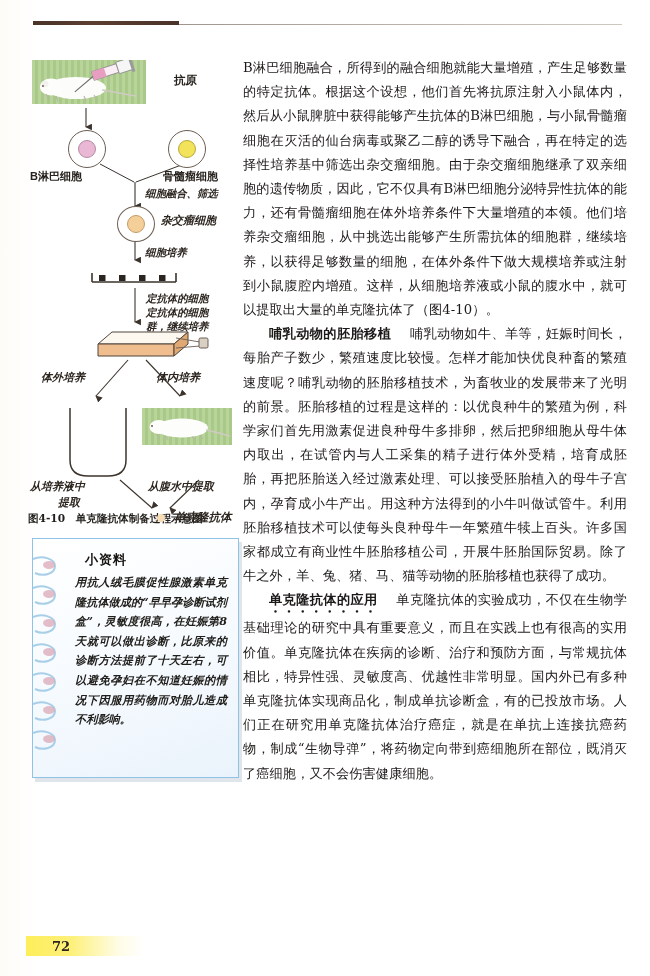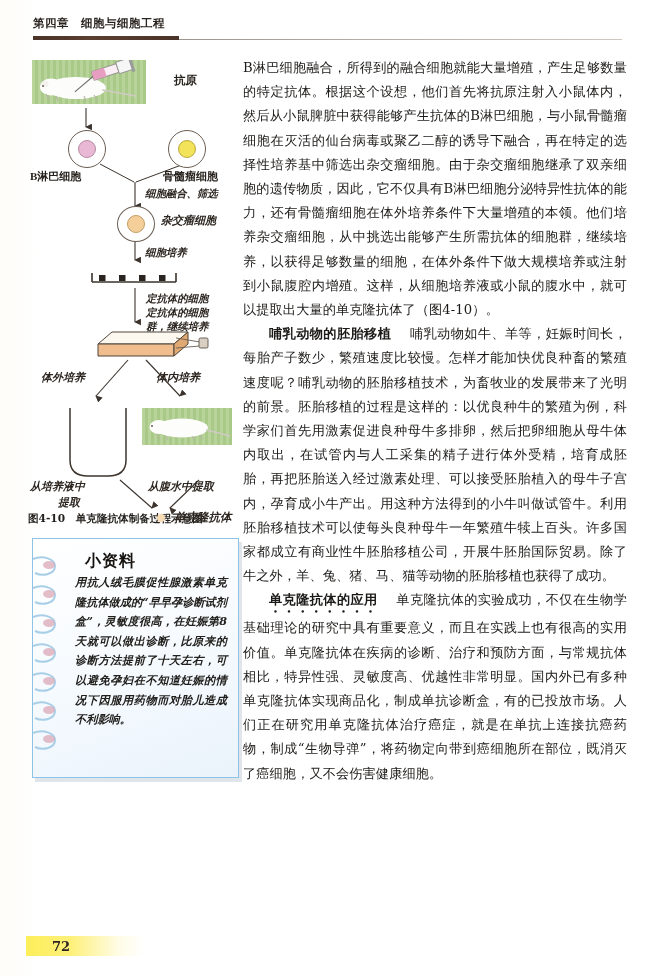--- a/index.html
+++ b/index.html
@@ -62,21 +62,21 @@
 
   
   .figure{position:relative;width:215px;height:440px;}
   .fig-cap{
     font-family:"DejaVu Serif","Liberation Serif",serif;
     font-size:10.6px;font-weight:700;color:#211e1b;
     margin-top:16px;margin-left:4px;white-space:nowrap;
   }
   .lbl{
     position:absolute;
-    font-family:Liberation Serif, serif;
+    font-family:Liberation Sans, sans-serif;
     font-size:10.4px;color:#26211c;white-space:nowrap;
     line-height:13px;
   }
   .lbl.b{font-weight:700;}
   .lbl.script{font-style:italic;font-weight:600;color:#2d2620;}
 
   .mouse-img{
     position:absolute;
     background:
       repeating-linear-gradient(90deg,#b9d49a 0 3px,#a8c987 3px 6px);
@@ -98,21 +98,21 @@
     background:linear-gradient(160deg,#ffffff 0%,#f7fbff 45%,#eaf3fb 100%);
     border:1.4px solid #8ec3e6;
     box-shadow:3px 4px 0 0 rgba(150,170,185,.30);
   }
   .spiral{
     position:absolute;left:-4px;top:14px;width:34px;height:212px;
   }
   .note-title{
     position:absolute;left:52px;top:12px;
     font-family:"DejaVu Serif","Liberation Serif",serif;
-    font-weight:700;font-size:16px;color:#15120f;letter-spacing:1px;
+    font-weight:700;font-size:13px;color:#15120f;letter-spacing:1px;
   }
   .note-body{
     position:absolute;left:42px;top:34px;width:152px;
     font-family:"DejaVu Serif","Liberation Serif",serif;
     font-size:11.2px;line-height:19.6px;color:#22201d;
     text-align:justify;text-justify:inter-ideograph;
     font-style:italic;font-weight:600;
   }
 
   
@@ -125,21 +125,20 @@
     font-family:"DejaVu Serif","Liberation Serif",serif;
     font-size:13px;color:#2b2520;font-weight:600;
   }
 </style>
 </head>
 <body>
 
 <div class="page">
 
   <div class="header">
-    <div class="header-title">第四章　细胞与细胞工程</div>
     <div class="header-rules">
       <div class="rule-thin"></div>
       <div class="rule-thick"></div>
     </div>
   </div>
 
   <div class="col-left">
 
     <div class="figure">
 

